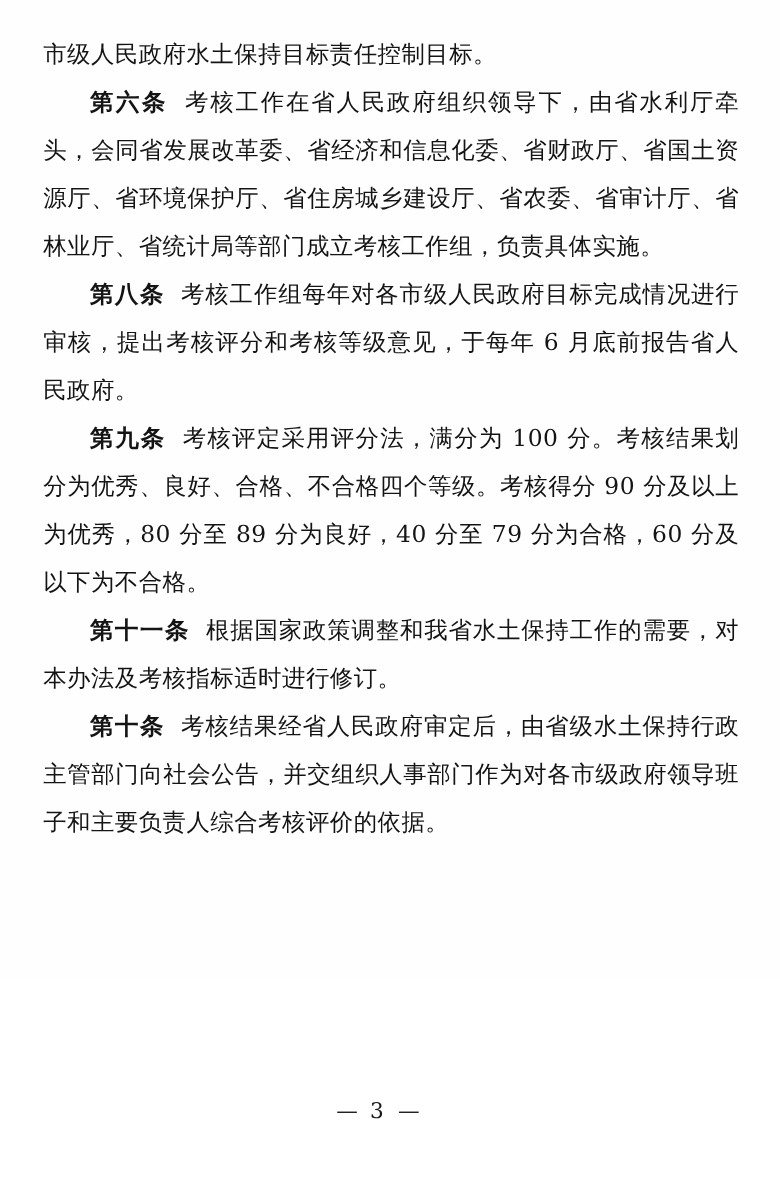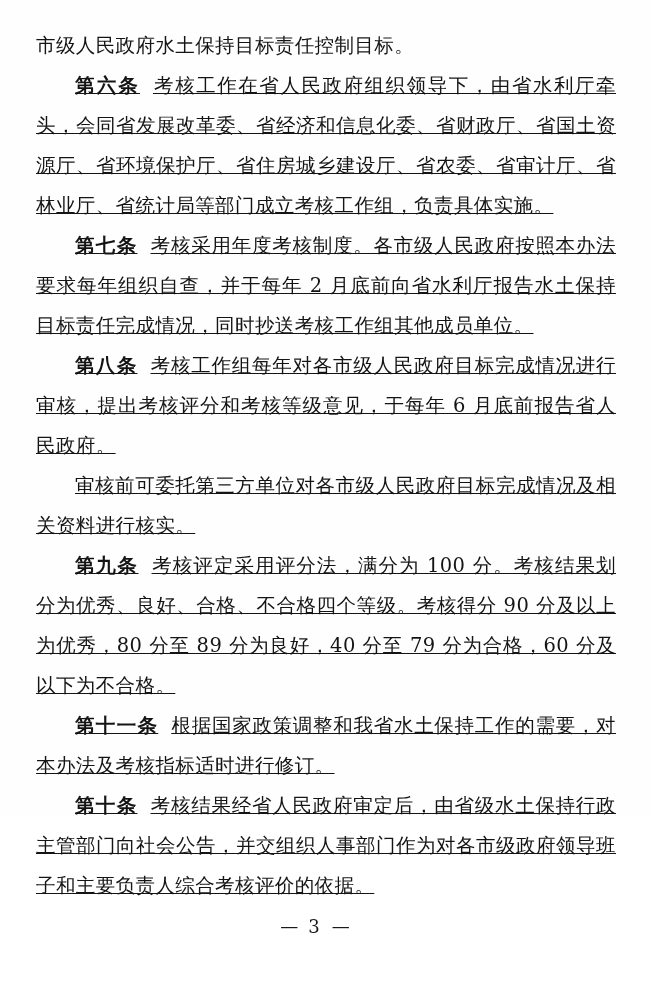--- a/index.html
+++ b/index.html
@@ -33,21 +33,20 @@
     line-height: 40px;
     letter-spacing: 0.4px;
     text-align: justify;
     text-justify: inter-ideograph;
     margin: 0;
     color: #141414;
     font-weight: 500;
   }
   .para.indent {
     text-indent: 39px;
-    text-decoration: underline;
   }
   .para .label {
     font-weight: 700;
     letter-spacing: 1px;
   }
   .para .gap {
     display: inline-block;
     width: 13px;
   }
   .footer {
@@ -75,25 +74,23 @@
 </head>
 <body>
 
 <div class="page">
   <div class="body-text">
 
     <p class="para"><span>市级人民政府水土保持目标责任控制目标。</span></p>
 
     <p class="para indent"><span class="label">第六条</span><span class="gap"></span><span>考核工作在省人民政府组织领导下，由省水利厅牵头，会同省发展改革委、省经济和信息化委、省财政厅、省国土资源厅、省环境保护厅、省住房城乡建设厅、省农委、省审计厅、省林业厅、省统计局等部门成立考核工作组，负责具体实施。</span></p>
 
-    <p class="para indent"><span class="label">第七条</span><span class="gap"></span><span>考核采用年度考核制度。各市级人民政府按照本办法要求每年组织自查，并于每年 2 月底前向省水利厅报告水土保持目标责任完成情况，同时抄送考核工作组其他成员单位。</span></p>
 
     <p class="para indent"><span class="label">第八条</span><span class="gap"></span><span>考核工作组每年对各市级人民政府目标完成情况进行审核，提出考核评分和考核等级意见，于每年 6 月底前报告省人民政府。</span></p>
 
-    <p class="para indent"><span>审核前可委托第三方单位对各市级人民政府目标完成情况及相关资料进行核实。</span></p>
 
     <p class="para indent"><span class="label">第九条</span><span class="gap"></span><span>考核评定采用评分法，满分为 100 分。考核结果划分为优秀、良好、合格、不合格四个等级。考核得分 90 分及以上为优秀，80 分至 89 分为良好，40 分至 79 分为合格，60 分及以下为不合格。</span></p>
 
     <p class="para indent"><span class="label">第十一条</span><span class="gap"></span><span>根据国家政策调整和我省水土保持工作的需要，对本办法及考核指标适时进行修订。</span></p>
 
     <p class="para indent"><span class="label">第十条</span><span class="gap"></span><span>考核结果经省人民政府审定后，由省级水土保持行政主管部门向社会公告，并交组织人事部门作为对各市级政府领导班子和主要负责人综合考核评价的依据。</span></p>
 
   </div>
 
   <div class="footer">

